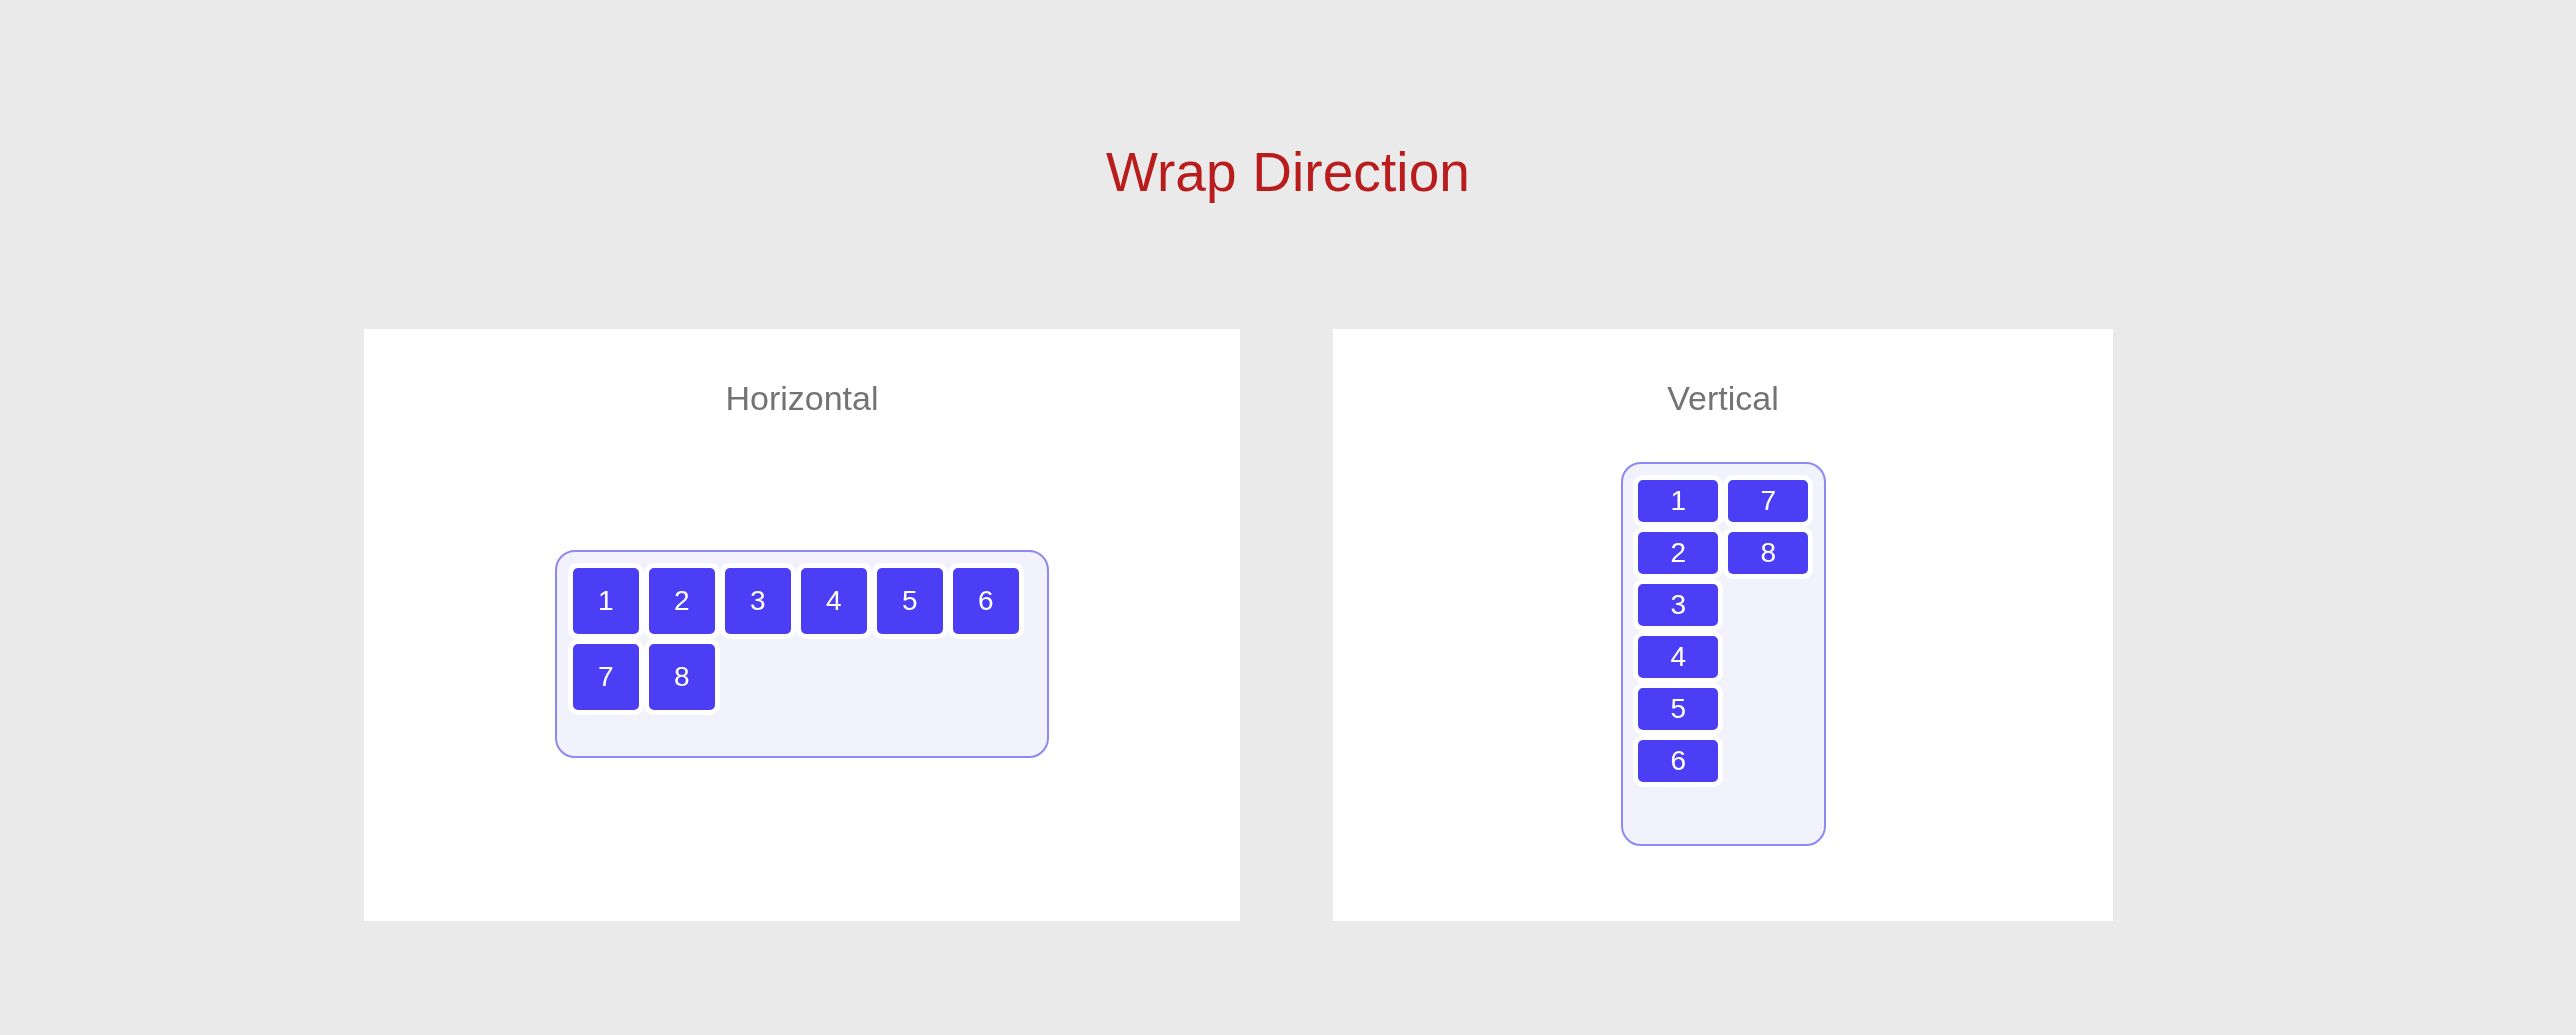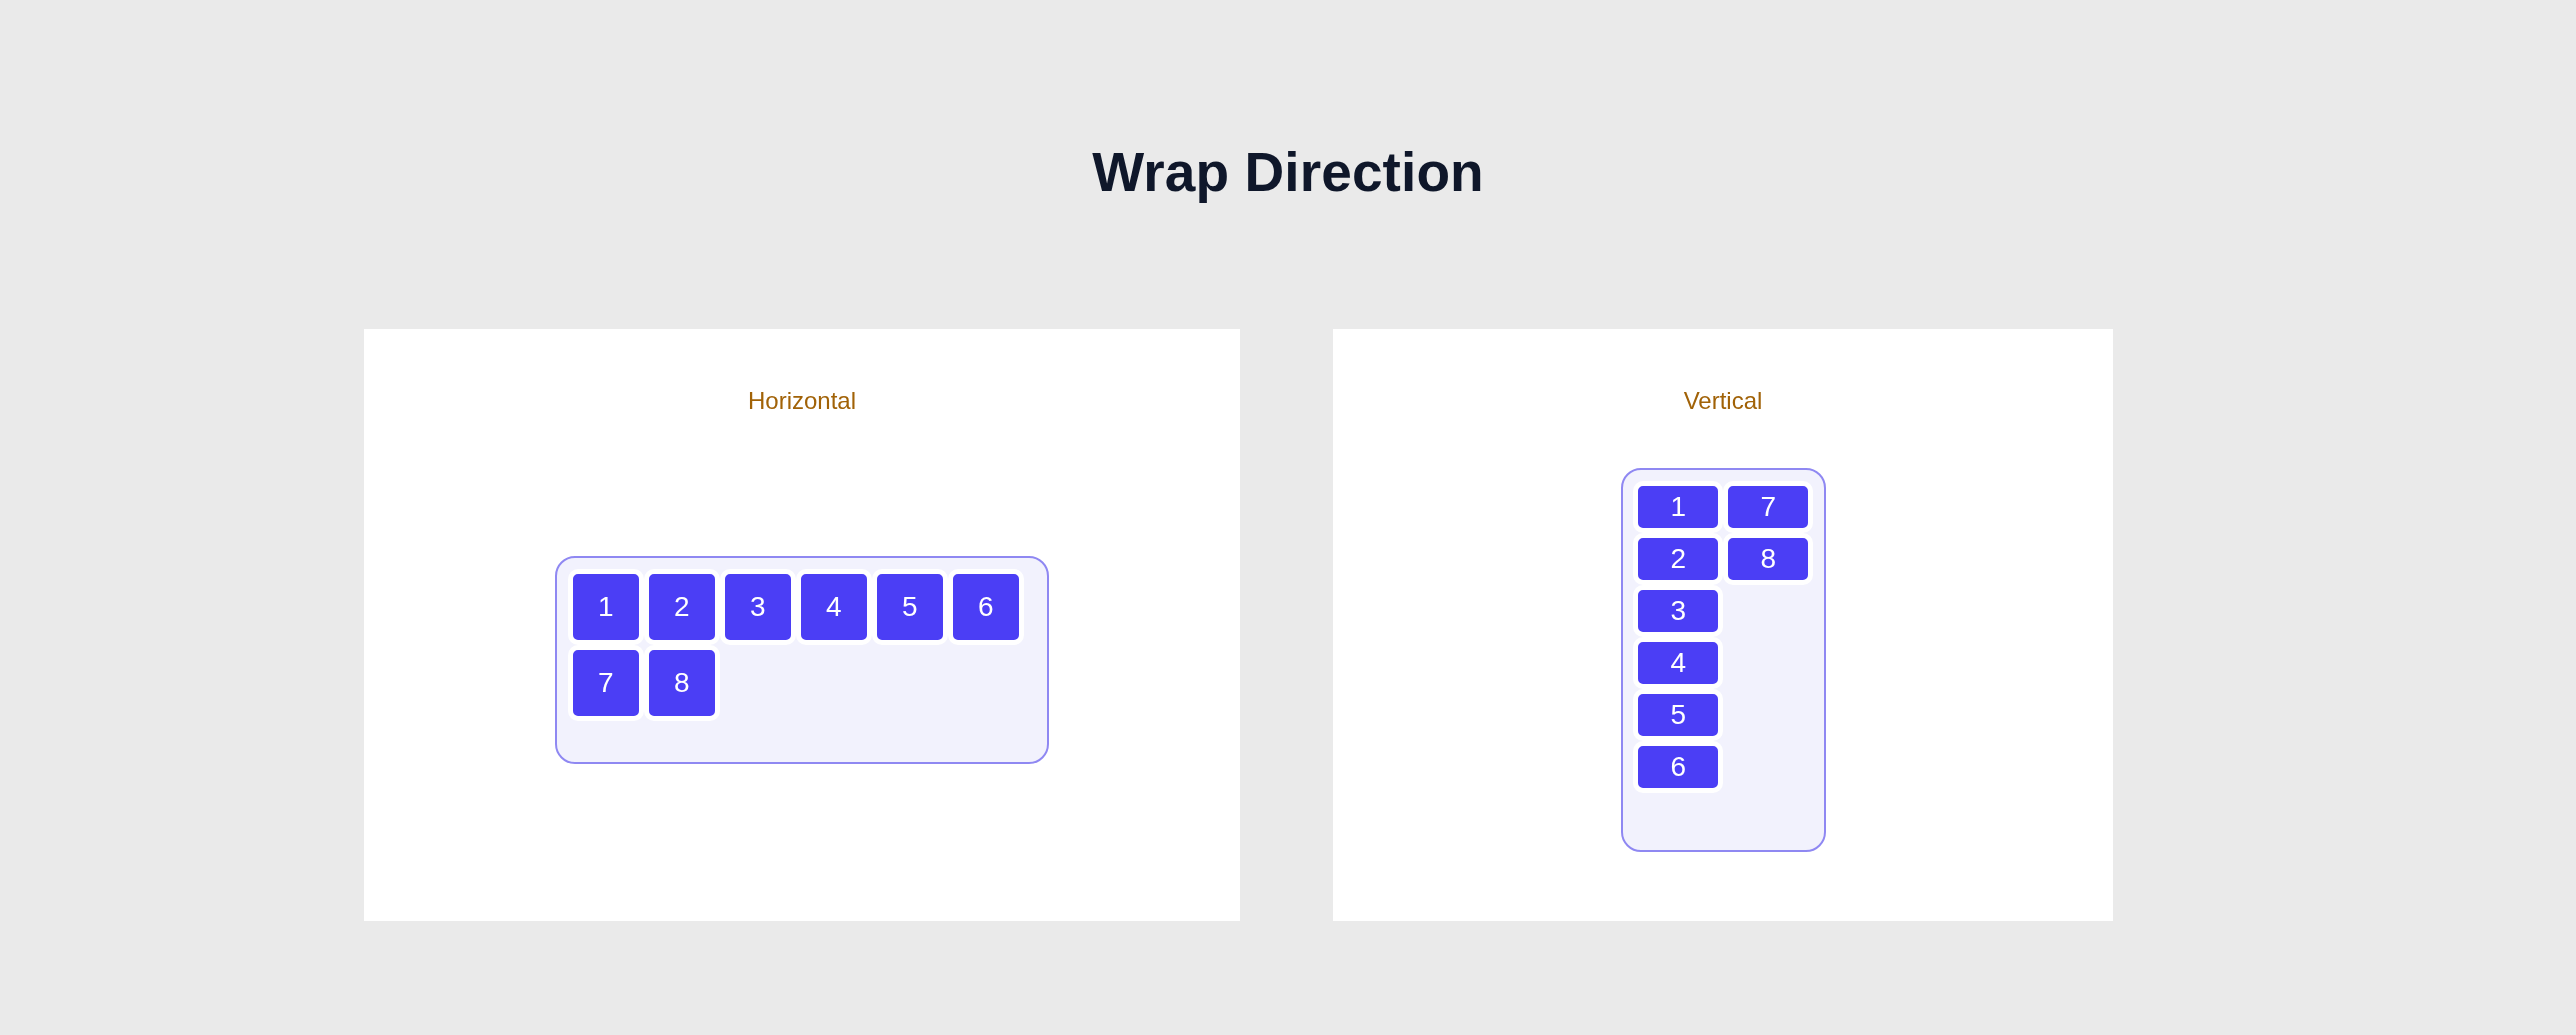--- a/index.html
+++ b/index.html
@@ -24,22 +24,22 @@
   }
 
   
   .page-title {
     position: absolute;
     left: 0;
     top: 108px;
     width: 2576px;
     text-align: center;
     font-size: 55px;
-    font-weight: 700;
-    color: #0f172a;
+    font-weight: 400;
+    color: #b91c1c;
     letter-spacing: 0.1px;
     line-height: 1;
   }
 
   
   .cards {
     position: absolute;
     left: 364px;
     top: 329px;
     width: 1845px;
@@ -56,25 +56,25 @@
     display: flex;
     flex-direction: column;
     align-items: center;
     padding-top: 48px;
   }
 
   .card-horizontal { width: 876px; }
   .card-vertical   { width: 780px; }
 
   .card-title {
-    font-size: 24px;
+    font-size: 34px;
     font-weight: 400;
-    color: #a16207;
+    color: #737373;
     line-height: 1;
-    margin: 12px;
+    margin: 4px;
     text-align: center;
   }
 
   
   .wrap-box {
     box-sizing: border-box;
     background: #f2f2fd;
     border: 2.3px solid #8f88f2;
     border-radius: 20px;
     display: flex;

